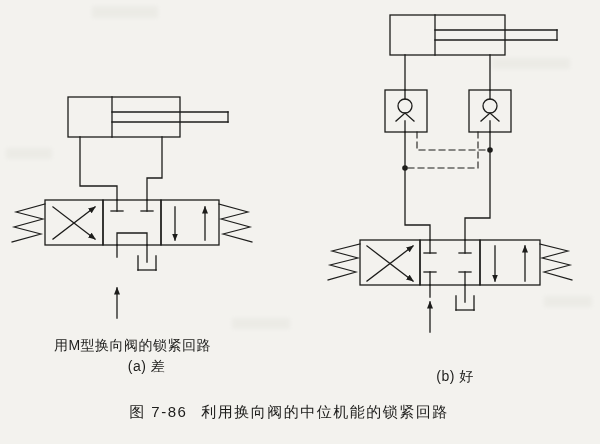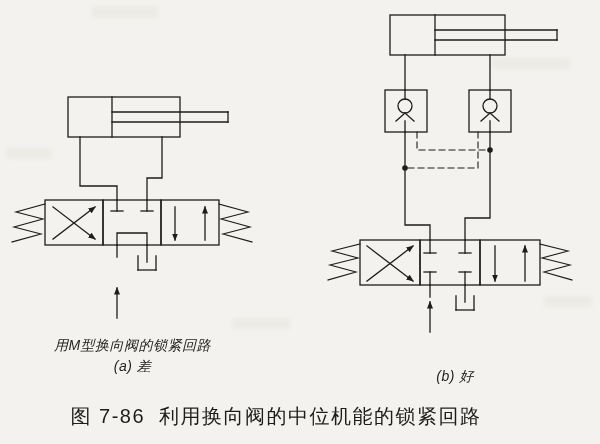--- a/index.html
+++ b/index.html
@@ -10,28 +10,28 @@
   svg.diag{position:absolute;top:0;}
   svg.diag-a{left:0;}
   svg.diag-b{left:300px;}
   svg.diag line,svg.diag rect,svg.diag path,svg.diag polyline,svg.diag circle{
     stroke:#1d1d1b;stroke-width:1.3;fill:none;stroke-linecap:square;stroke-linejoin:miter;
   }
   svg.diag .dot{fill:#1d1d1b;stroke:none;}
   svg.diag .dashed{stroke-dasharray:6 4;stroke-width:1.1;}
   svg.diag .arrowhead{fill:#1d1d1b;stroke:none;}
   svg.diag .spring{stroke-width:1.1;}
-  .cap{position:absolute;text-align:center;font-size:14px;letter-spacing:.5px;white-space:nowrap;font-style:italic;}
+  .cap{position:absolute;text-align:center;font-size:14px;letter-spacing:.5px;white-space:nowrap;}
   .cap-a1{left:15px;top:337px;width:235px;}
-  .cap-a2{left:15px;top:358px;width:235px;}
+  .cap-a2{left:29px;top:358px;width:235px;}
   .cap-b1{left:330px;top:337px;width:250px;}
   .cap-b2{left:330px;top:368px;width:250px;}
   .figcap{
-    position:absolute;left:4px;top:403px;width:544px;text-align:center;
-    font-size:20px;letter-spacing:1.5px;white-space:nowrap;
+    position:absolute;left:17px;top:403px;width:544px;text-align:center;
+    font-size:15px;letter-spacing:1.5px;white-space:nowrap;
   }
   .figcap .fig-label{margin-right:14px;}
   .ghost{position:absolute;background:#8f967f;opacity:.07;filter:blur(2px);border-radius:2px;}
 </style>
 </head>
 <body>
 
 <div class="page">
 
   <div>

